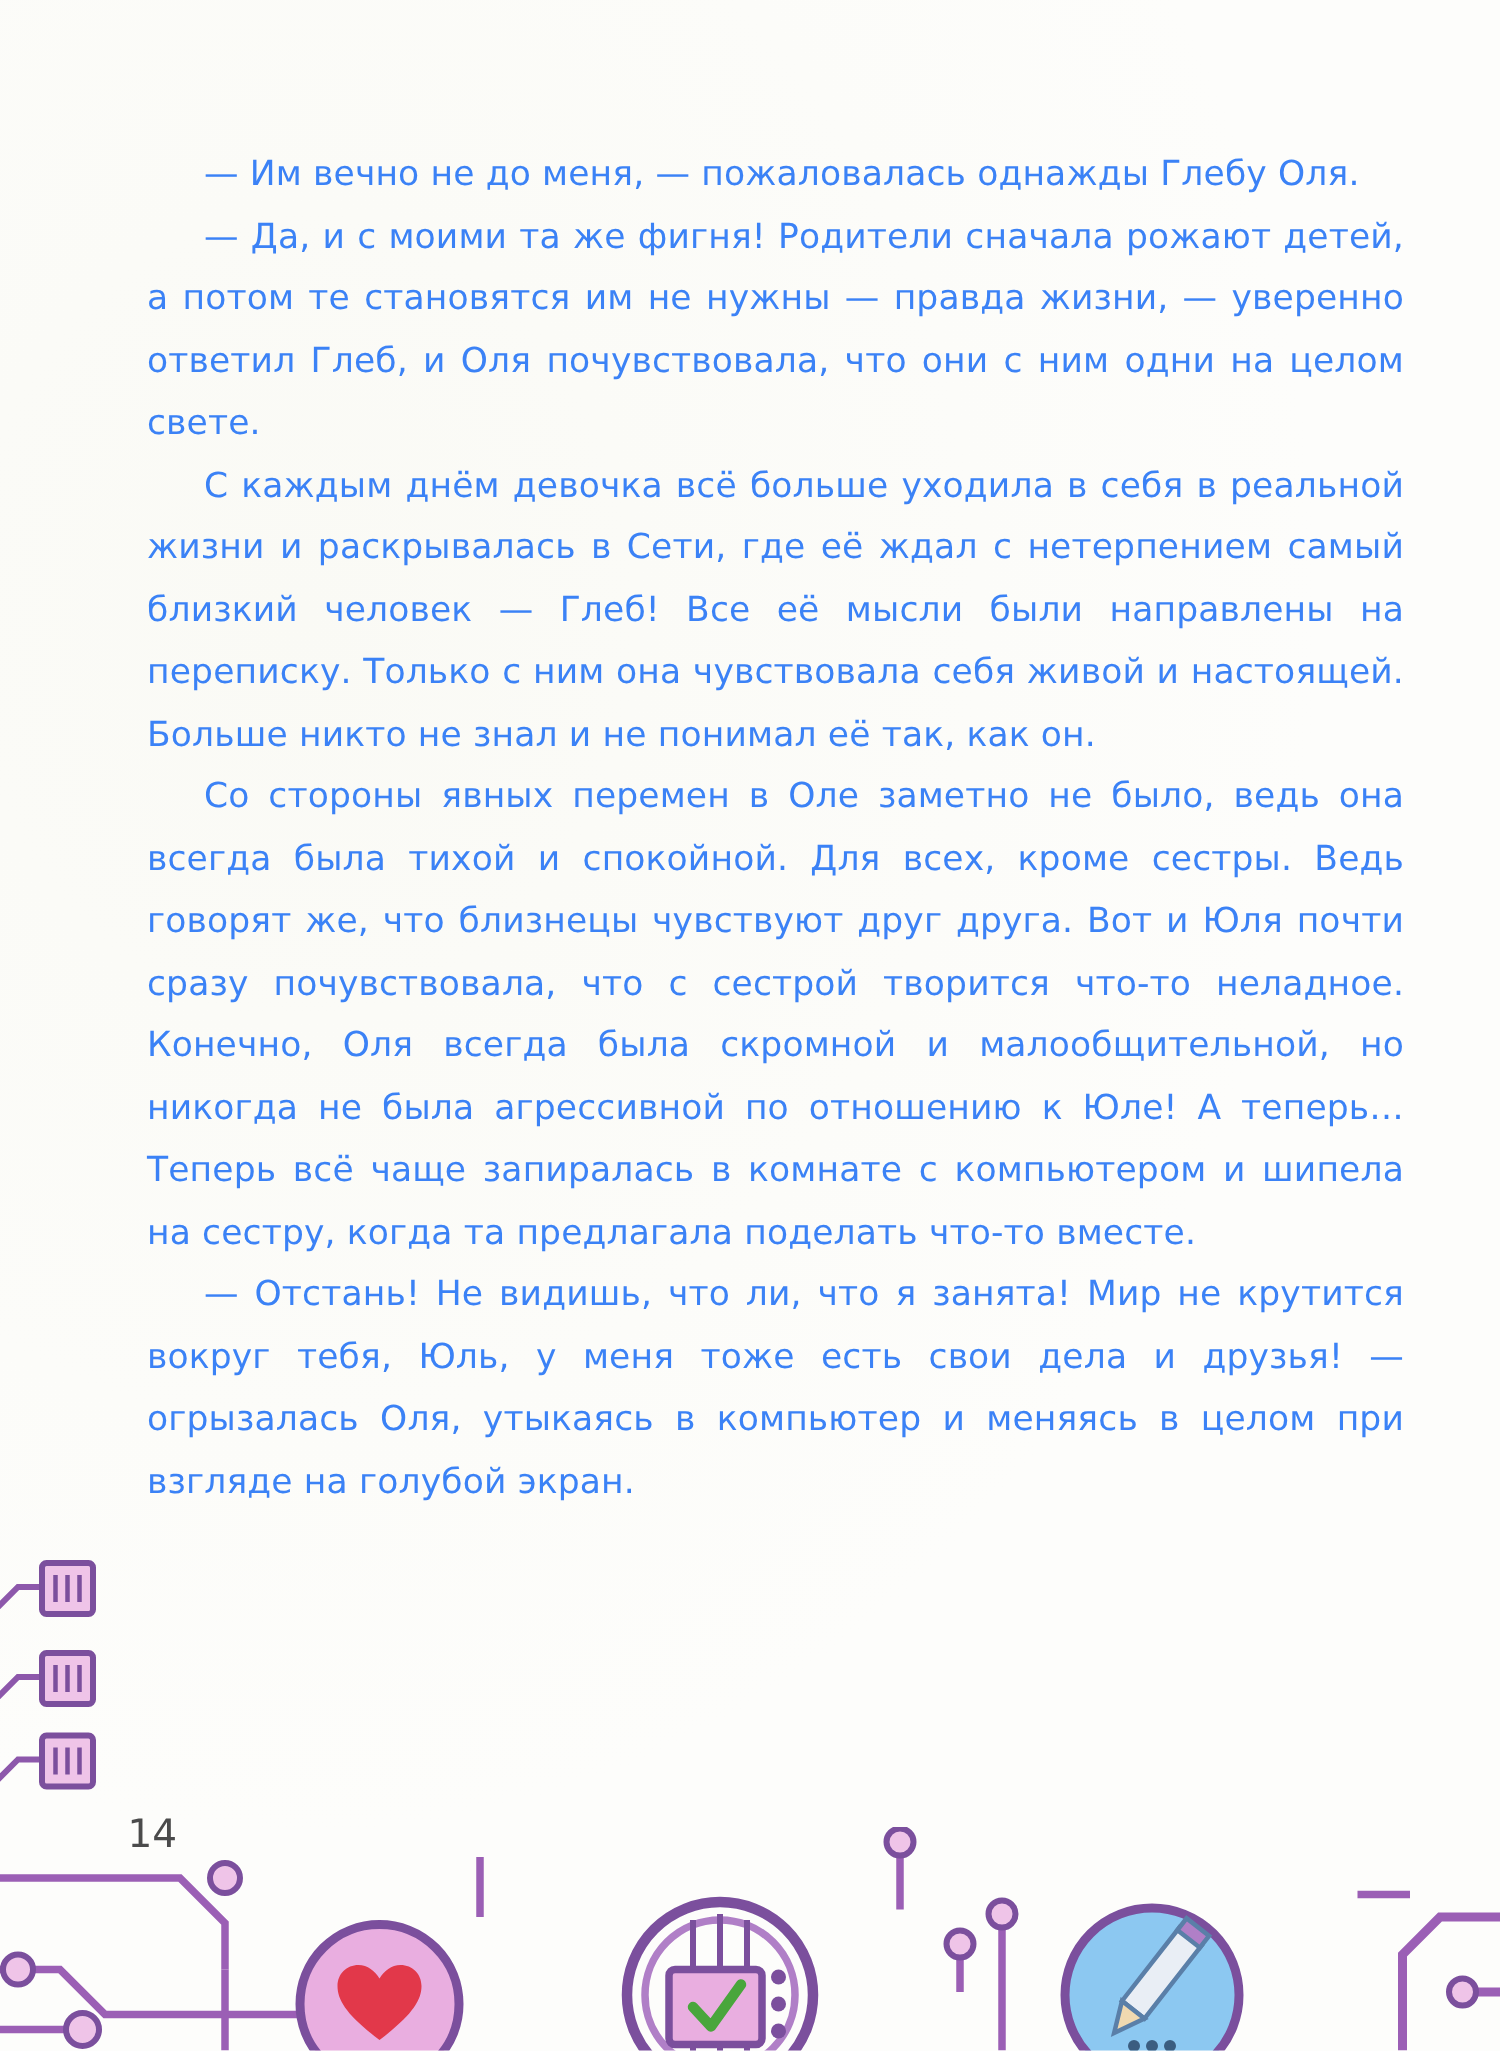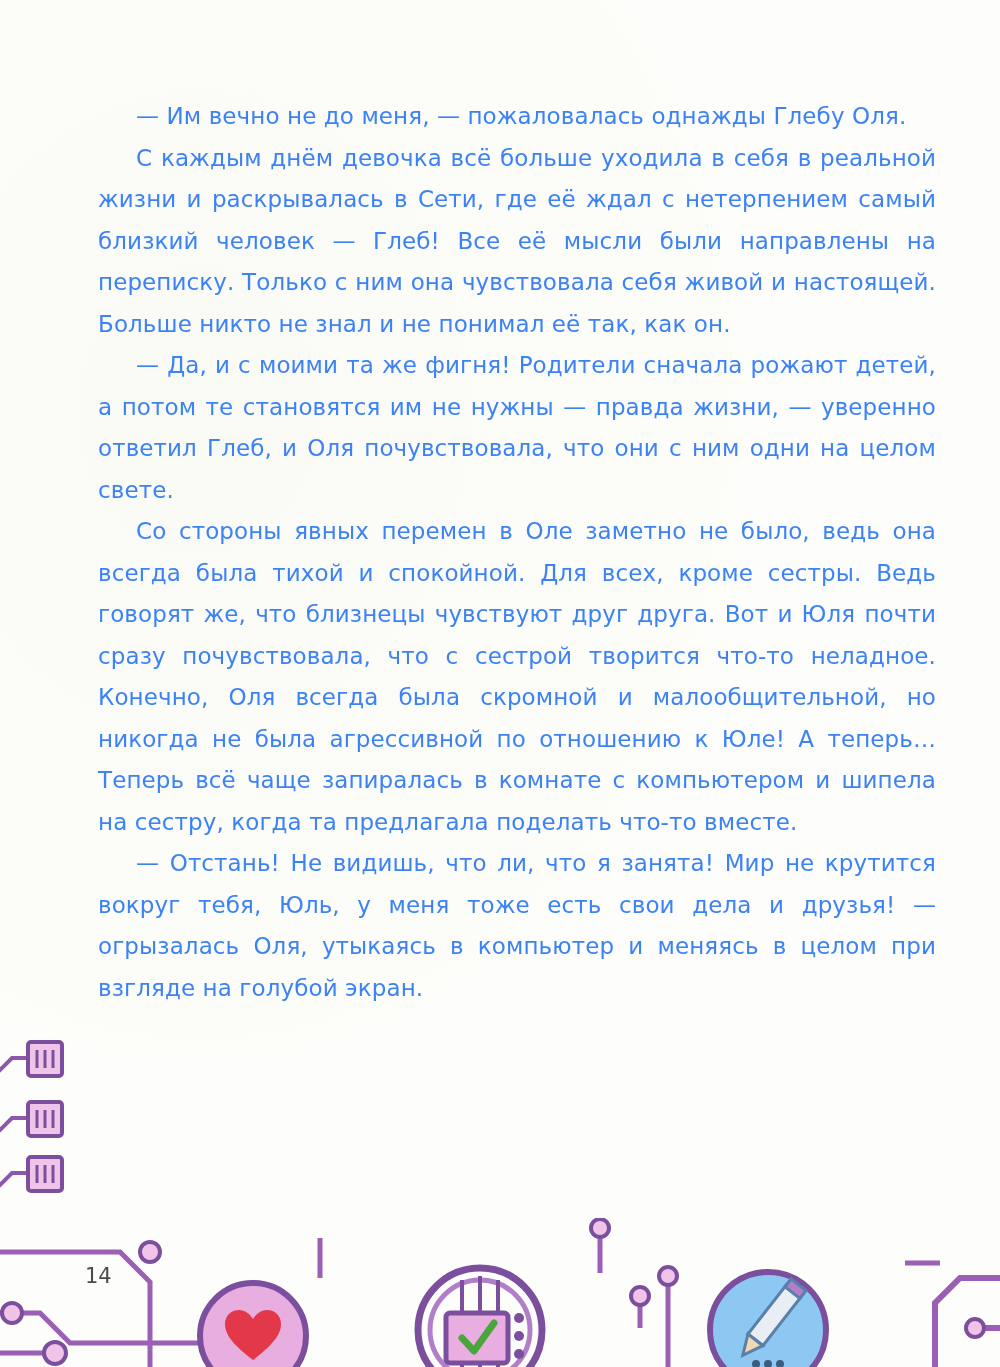--- a/index.html
+++ b/index.html
@@ -48,22 +48,22 @@
     letter-spacing: 0.1px;
     -webkit-hyphens: manual;
     hyphens: manual;
   }
 
   .para + .para { margin-top: 0; }
 
   .page-number {
     position: absolute;
     left: 85px;
-    top: 1264px;
-    font-size: 21px;
+    top: 1208px;
+    font-size: 26px;
     color: #4b4b4b;
     font-family: "DejaVu Sans", sans-serif;
   }
 
   
   .deco {
     position: absolute;
     pointer-events: none;
   }
 
@@ -84,22 +84,22 @@
   .deco svg { display: block; }
 </style>
 </head>
 <body>
 
 <div class="page">
   <div class="paper-tint"></div>
 
   <div class="text-column">
     <p class="para">— Им вечно не до меня, — пожаловалась однажды Глебу Оля.</p>
+    <p class="para">— Да, и с моими та же фигня! Родители сначала рожают детей, а потом те становятся им не нуж­ны — правда жизни, — уверенно ответил Глеб, и Оля почувствовала, что они с ним одни на целом свете.</p>
     <p class="para">С каждым днём девочка всё больше уходила в себя в реальной жизни и раскрывалась в Сети, где её ждал с нетерпением самый близкий человек — Глеб! Все её мысли были направлены на переписку. Толь­ко с ним она чувствовала себя живой и настоящей. Больше никто не знал и не понимал её так, как он.</p>
-    <p class="para">— Да, и с моими та же фигня! Родители сначала рожают детей, а потом те становятся им не нуж­ны — правда жизни, — уверенно ответил Глеб, и Оля почувствовала, что они с ним одни на целом свете.</p>
     <p class="para">Со стороны явных перемен в Оле заметно не было, ведь она всегда была тихой и спокойной. Для всех, кроме сестры. Ведь говорят же, что близнецы чувству­ют друг друга. Вот и Юля почти сразу почувствовала, что с сестрой творится что-то неладное. Конечно, Оля всегда была скромной и малообщительной, но никогда не была агрессивной по отношению к Юле! А теперь… Теперь всё чаще запиралась в комнате с компьютером и шипела на сестру, когда та предлагала поделать что-то вместе.</p>
     <p class="para">— Отстань! Не видишь, что ли, что я занята! Мир не крутится вокруг тебя, Юль, у меня тоже есть свои дела и друзья! — огрызалась Оля, утыкаясь в компью­тер и меняясь в целом при взгляде на голубой экран.</p>
   </div>
 
   <div class="page-number">14</div>
 
   <div class="deco deco-left">
     <svg width="90" height="190" viewBox="0 0 90 190" xmlns="http://www.w3.org/2000/svg">
       <g stroke="#8d58ab" stroke-width="4" fill="none">
         <path d="M-5 35 L12 18 L30 18"></path>

